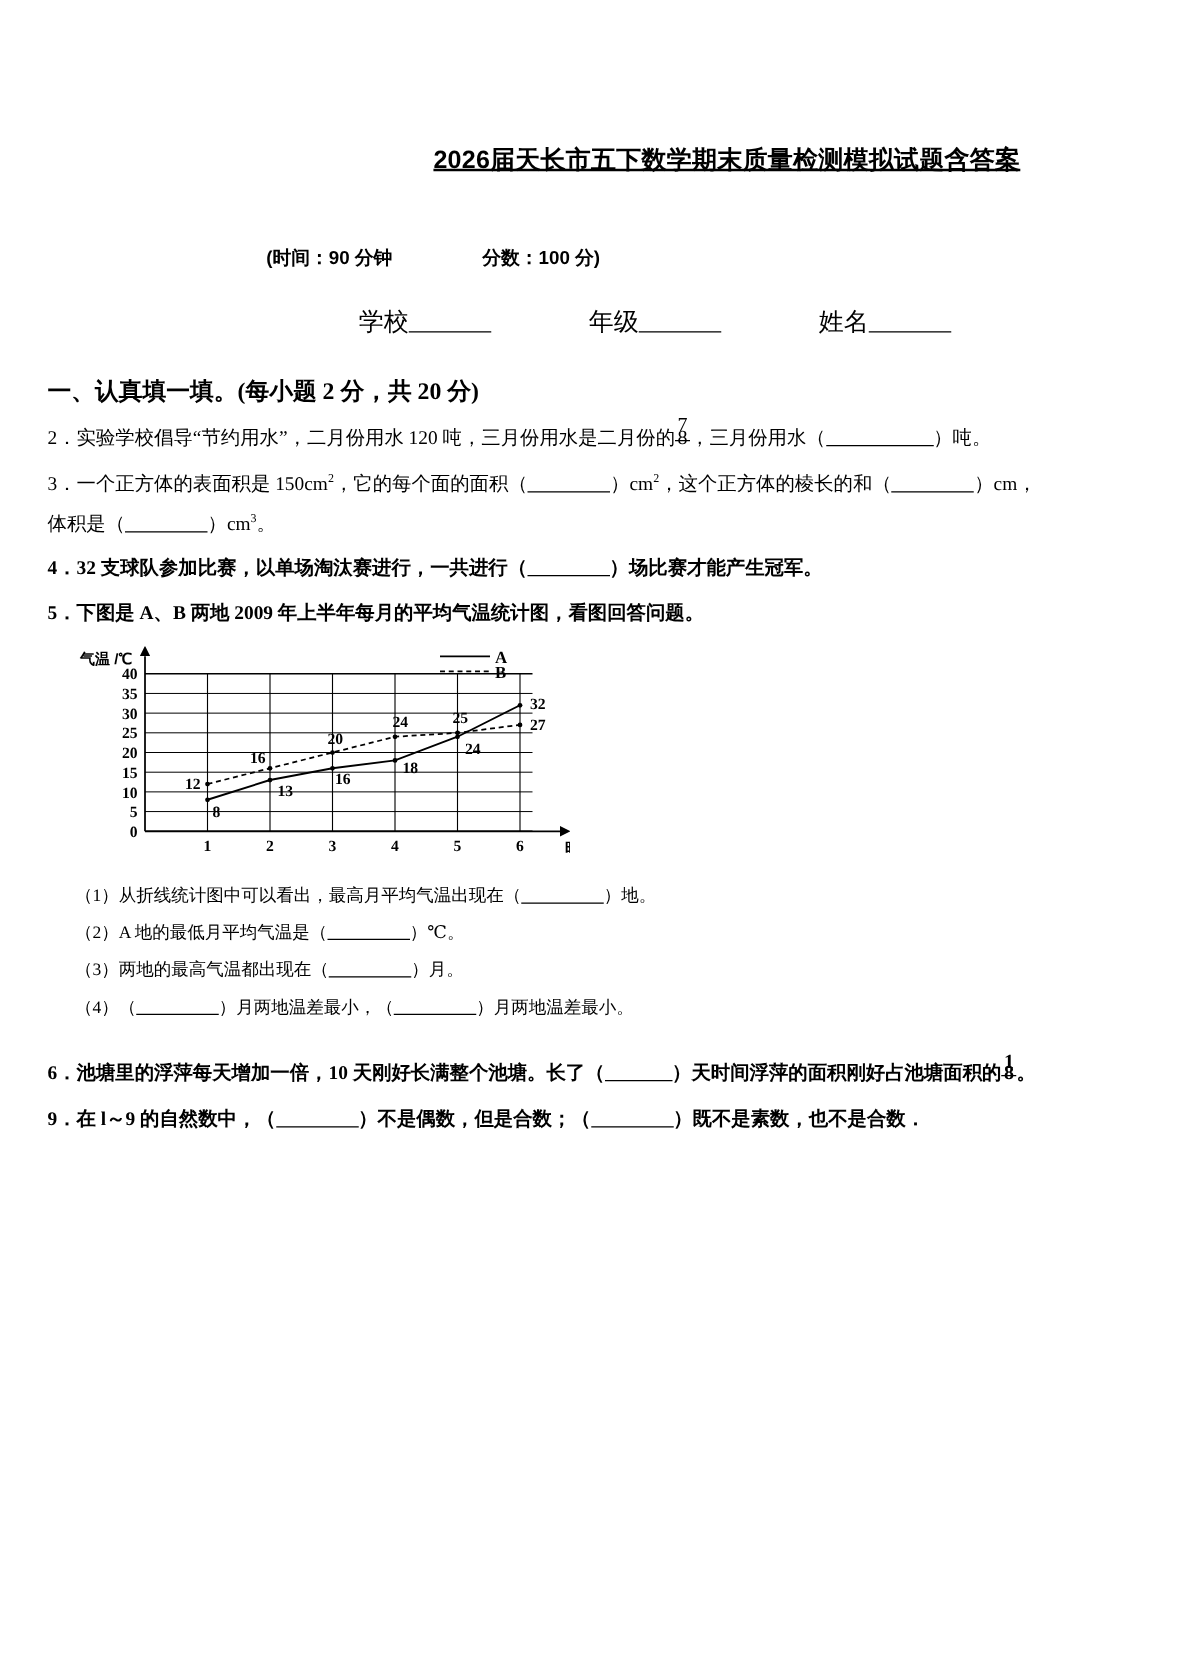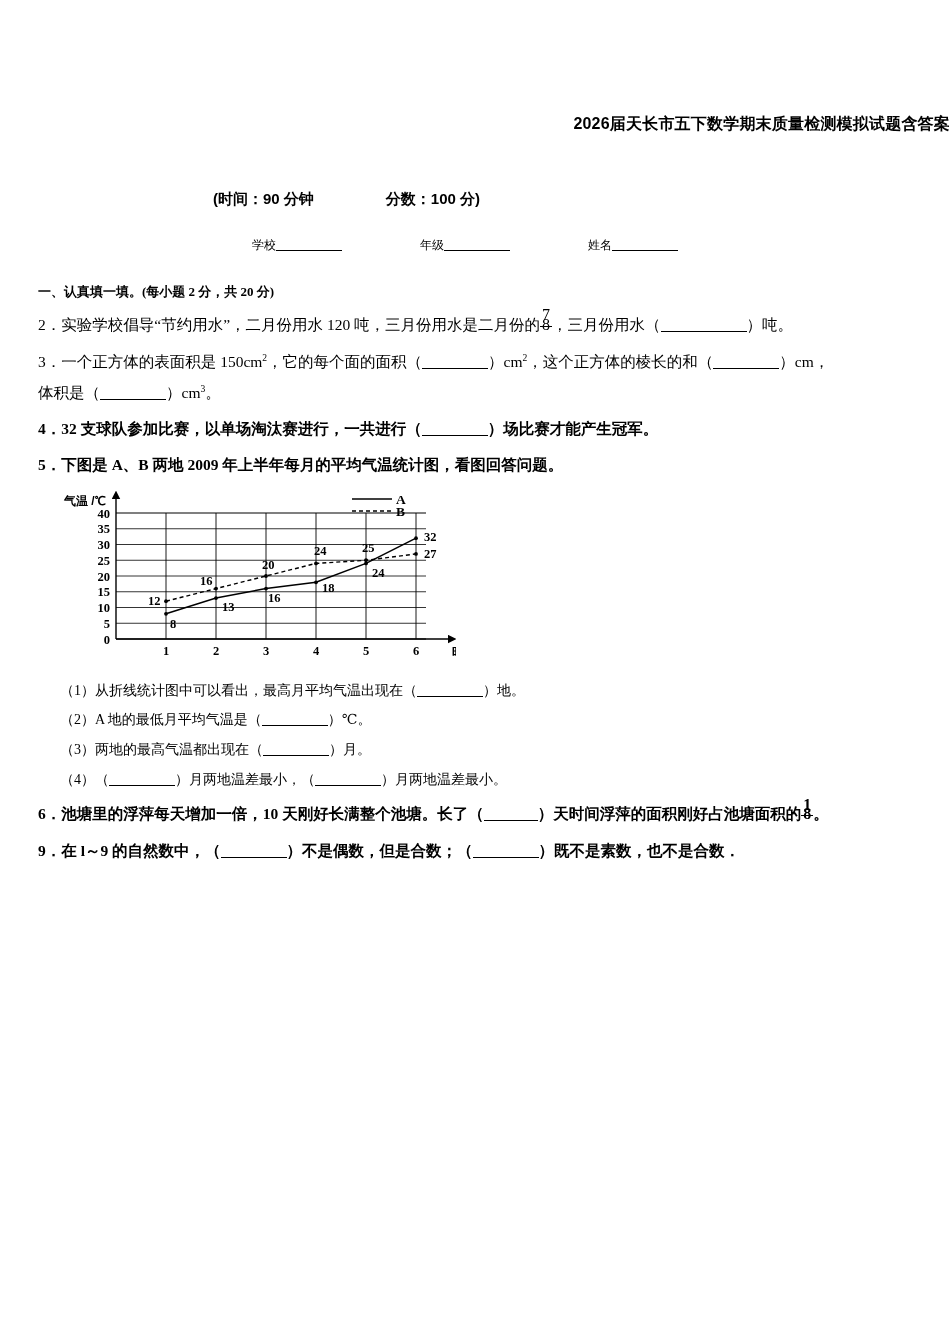--- a/index.html
+++ b/index.html
@@ -15,56 +15,58 @@
   }
   .page {
     position: relative;
     width: 950px;
     min-height: 1344px;
     padding: 0;
   }
 
   
   .doc-title {
-    text-align: right;
+    text-align: center;
     font-family: "Liberation Sans", "DejaVu Sans", sans-serif;
     font-weight: bold;
-    font-size: 16px;
+    font-size: 20px;
     letter-spacing: 0.2px;
     padding: 103px 0 0 213px;
     line-height: 1.2;
+    text-decoration: underline;
   }
 
   
   .meta-line {
     margin-top: 57px;
     padding-left: 213px;
     font-family: "Liberation Sans", "DejaVu Sans", sans-serif;
     font-weight: bold;
     font-size: 15px;
     white-space: pre;
   }
   .meta-gap { display: inline-block; width: 72px; }
 
   .fields-line {
     margin-top: 28px;
     padding-left: 252px;
-    font-size: 12px;
+    font-size: 20px;
     white-space: pre;
+    margin-left: 35px;
   }
   .fld-gap { display: inline-block; width: 78px; }
 
   
   .content {
     padding: 0 40px 0 38px;
     margin-top: 29px;
   }
   .sec-head {
     font-weight: bold;
-    font-size: 13px;
+    font-size: 19px;
     margin: 0 0 7px 0;
     line-height: 1.45;
   }
   .q {
     font-size: 15.5px;
     line-height: 2.05;
     margin: 0 0 4px 0;
     text-align: justify;
     text-justify: inter-ideograph;
   }
@@ -216,20 +218,20 @@
     </div>
 
     <p class="subq"><span>（1）</span><span>从折线统计图中可以看出，最高月平均气温出现在（</span><span class="blank-m"></span><span>）地。</span></p>
 
     <p class="subq"><span>（2）</span><span>A 地的最低月平均气温是（</span><span class="blank-m"></span><span>）℃。</span></p>
 
     <p class="subq"><span>（3）</span><span>两地的最高气温都出现在（</span><span class="blank-m"></span><span>）月。</span></p>
 
     <p class="subq"><span>（4）</span><span>（</span><span class="blank-m"></span><span>）月两地温差最小，（</span><span class="blank-m"></span><span>）月两地温差最小。</span></p>
 
-    <p class="q bold" style="margin-top:4px"><span class="q-num">6．</span><span>池塘里的浮萍每天增加一倍，10 天刚好长满整个池塘。长了（</span><span class="blank-s"></span><span>）天时间浮萍的面积刚好占池塘面积的</span><span class="frac"><span class="num">1</span><span class="den">8</span></span><span>。</span></p>
+    <p class="q bold" style="margin-top:22px"><span class="q-num">6．</span><span>池塘里的浮萍每天增加一倍，10 天刚好长满整个池塘。长了（</span><span class="blank-s"></span><span>）天时间浮萍的面积刚好占池塘面积的</span><span class="frac"><span class="num">1</span><span class="den">8</span></span><span>。</span></p>
 
 
 
     <p class="q bold"><span class="q-num">9．</span><span>在 l～9 的自然数中，（</span><span class="blank-m"></span><span>）不是偶数，但是合数；（</span><span class="blank-m"></span><span>）既不是素数，也不是合数．</span></p>
 
   </div>
 </div>
 
 </body></html>

